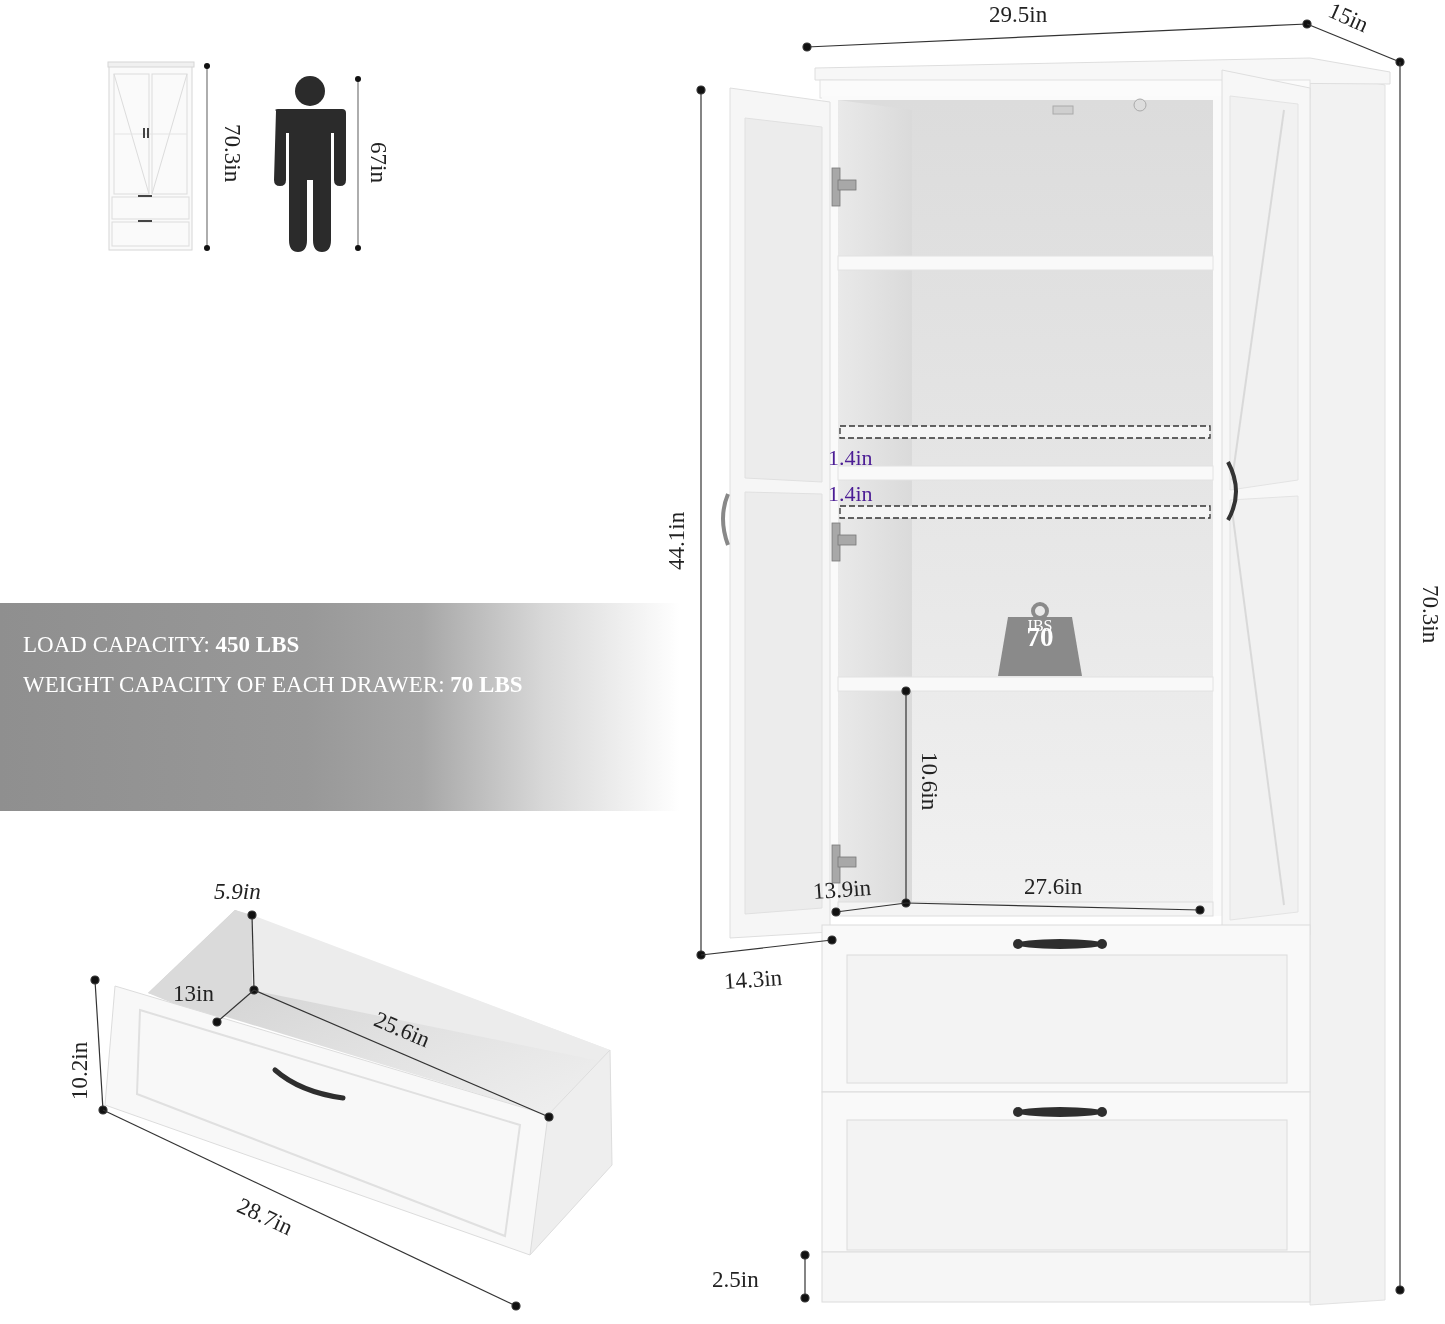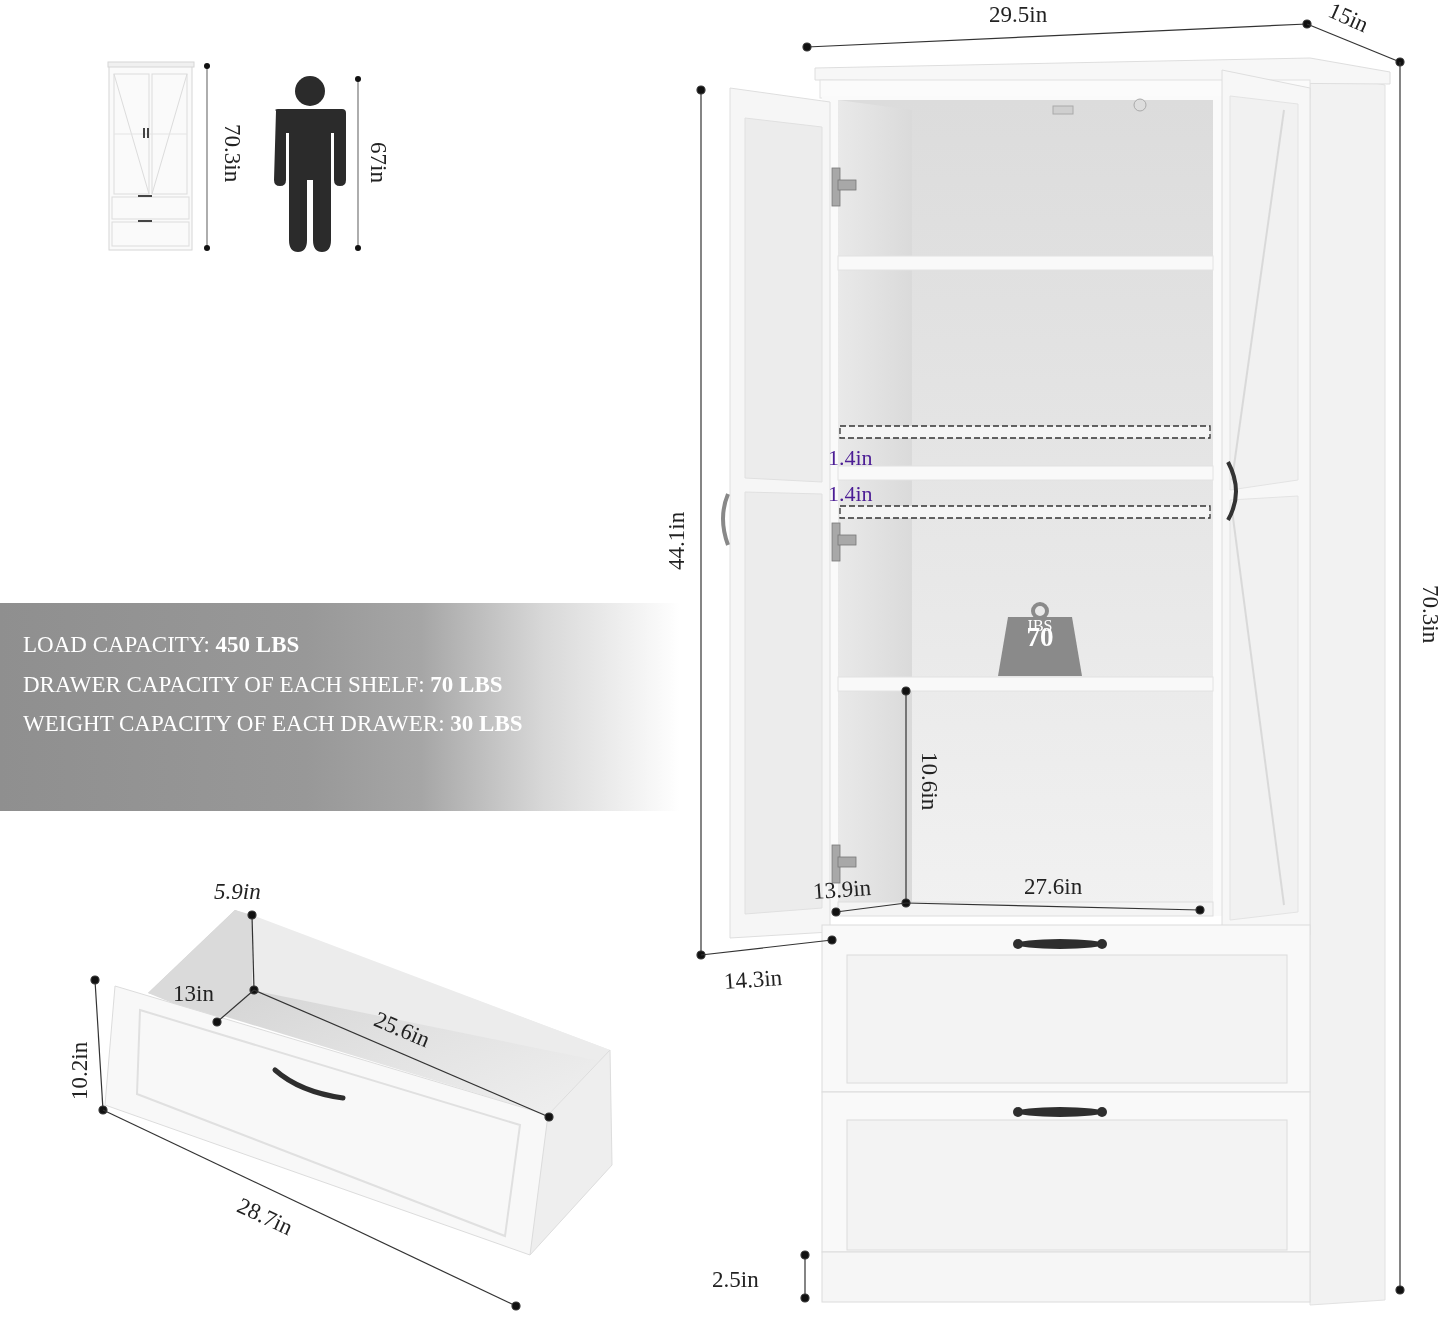--- a/index.html
+++ b/index.html
@@ -47,22 +47,21 @@
     <line x1="358" y1="79" x2="358" y2="248" stroke="#777" stroke-width="1.2"></line>
     <circle cx="358" cy="79" r="3" fill="#111"></circle>
     <circle cx="358" cy="248" r="3" fill="#111"></circle>
   </svg>
   <div class="lbl vlbl" style="left:244px;top:124px;transform:rotate(90deg);">70.3in</div>
   <div class="lbl vlbl" style="left:390px;top:142px;transform:rotate(90deg);">67in</div>
 </div>
 
 <div class="banner">
   <div class="banner-line" style="top:30px;"><span>LOAD CAPACITY: </span><b>450 LBS</b></div>
-  <div class="banner-line" style="top:70px;"><span>DRAWER CAPACITY OF EACH SHELF: </span><b>70 LBS</b></div>
-  <div class="banner-line" style="top:109px;"><span>WEIGHT CAPACITY OF EACH DRAWER: </span><b>30 LBS</b></div>
+  <div class="banner-line" style="top:70px;"><span>WEIGHT CAPACITY OF EACH DRAWER: </span><b>70 LBS</b></div>
 </div>
 
 <div>
   <svg width="1445" height="1324">
     <defs>
       <linearGradient id="interior" x1="0" y1="0" x2="0" y2="1">
         <stop offset="0" stop-color="#dcdcdc"></stop>
         <stop offset="0.5" stop-color="#e6e6e6"></stop>
         <stop offset="1" stop-color="#f1f1f1"></stop>
       </linearGradient>

